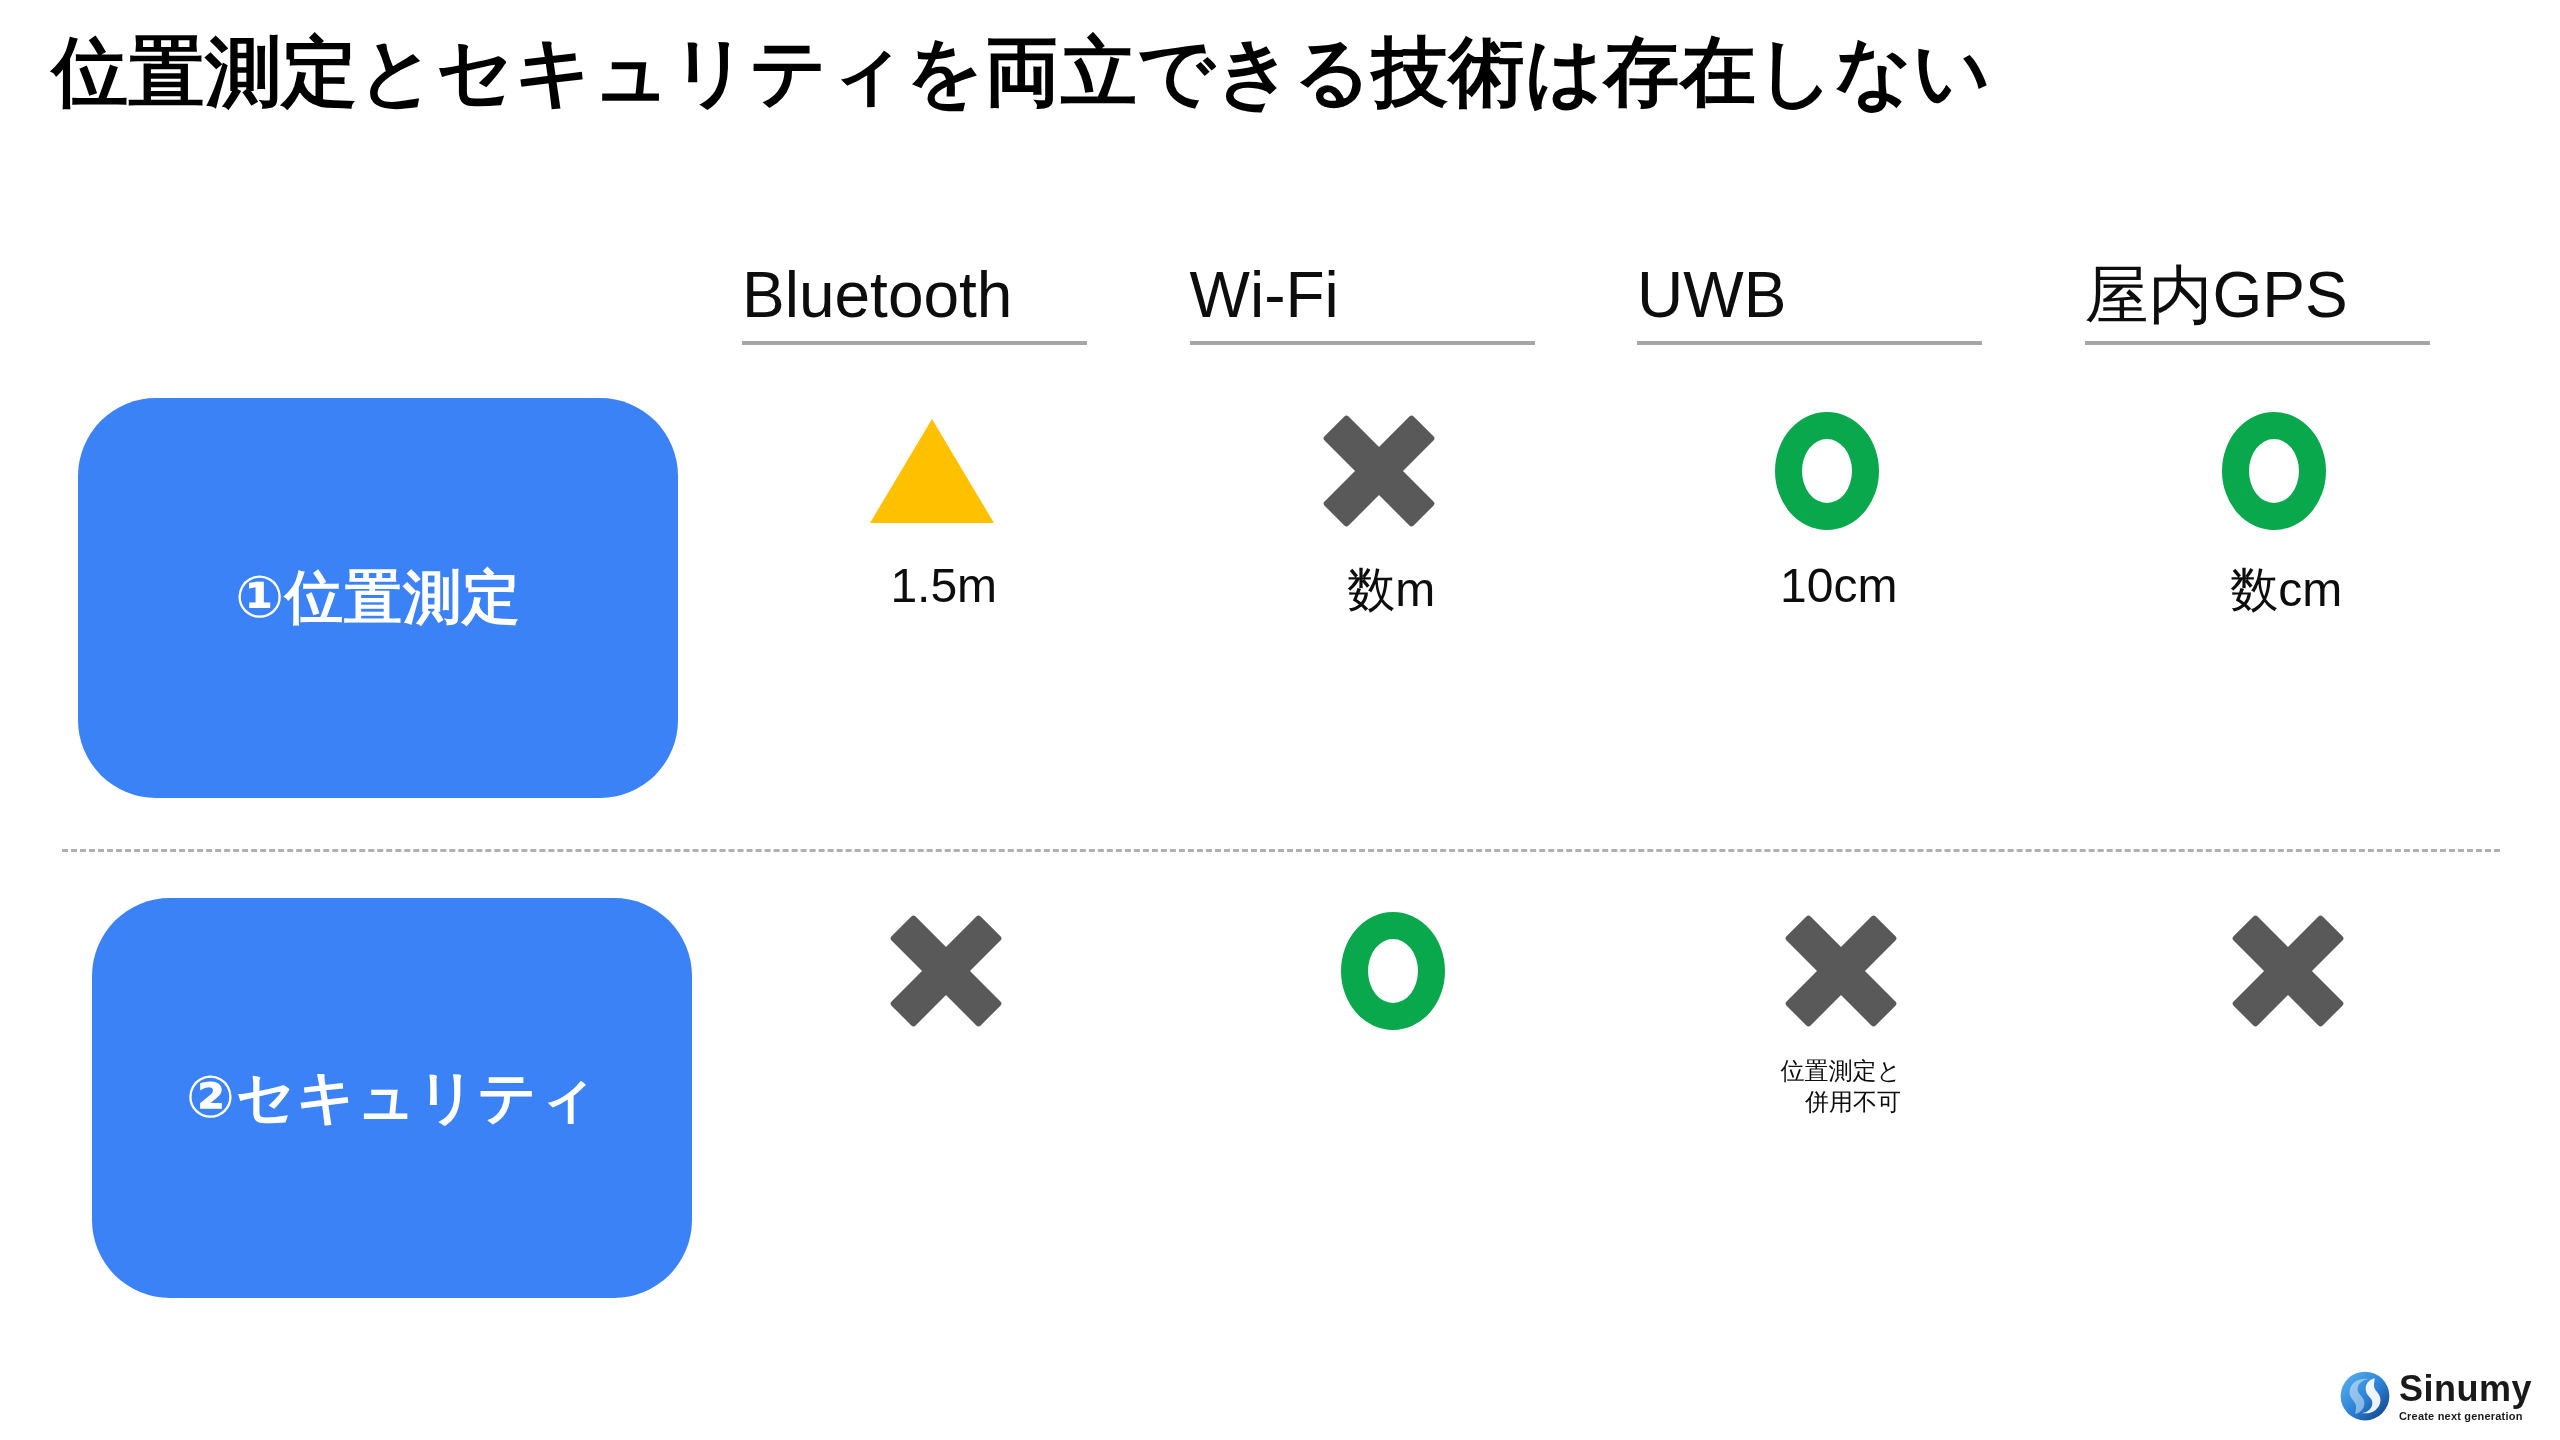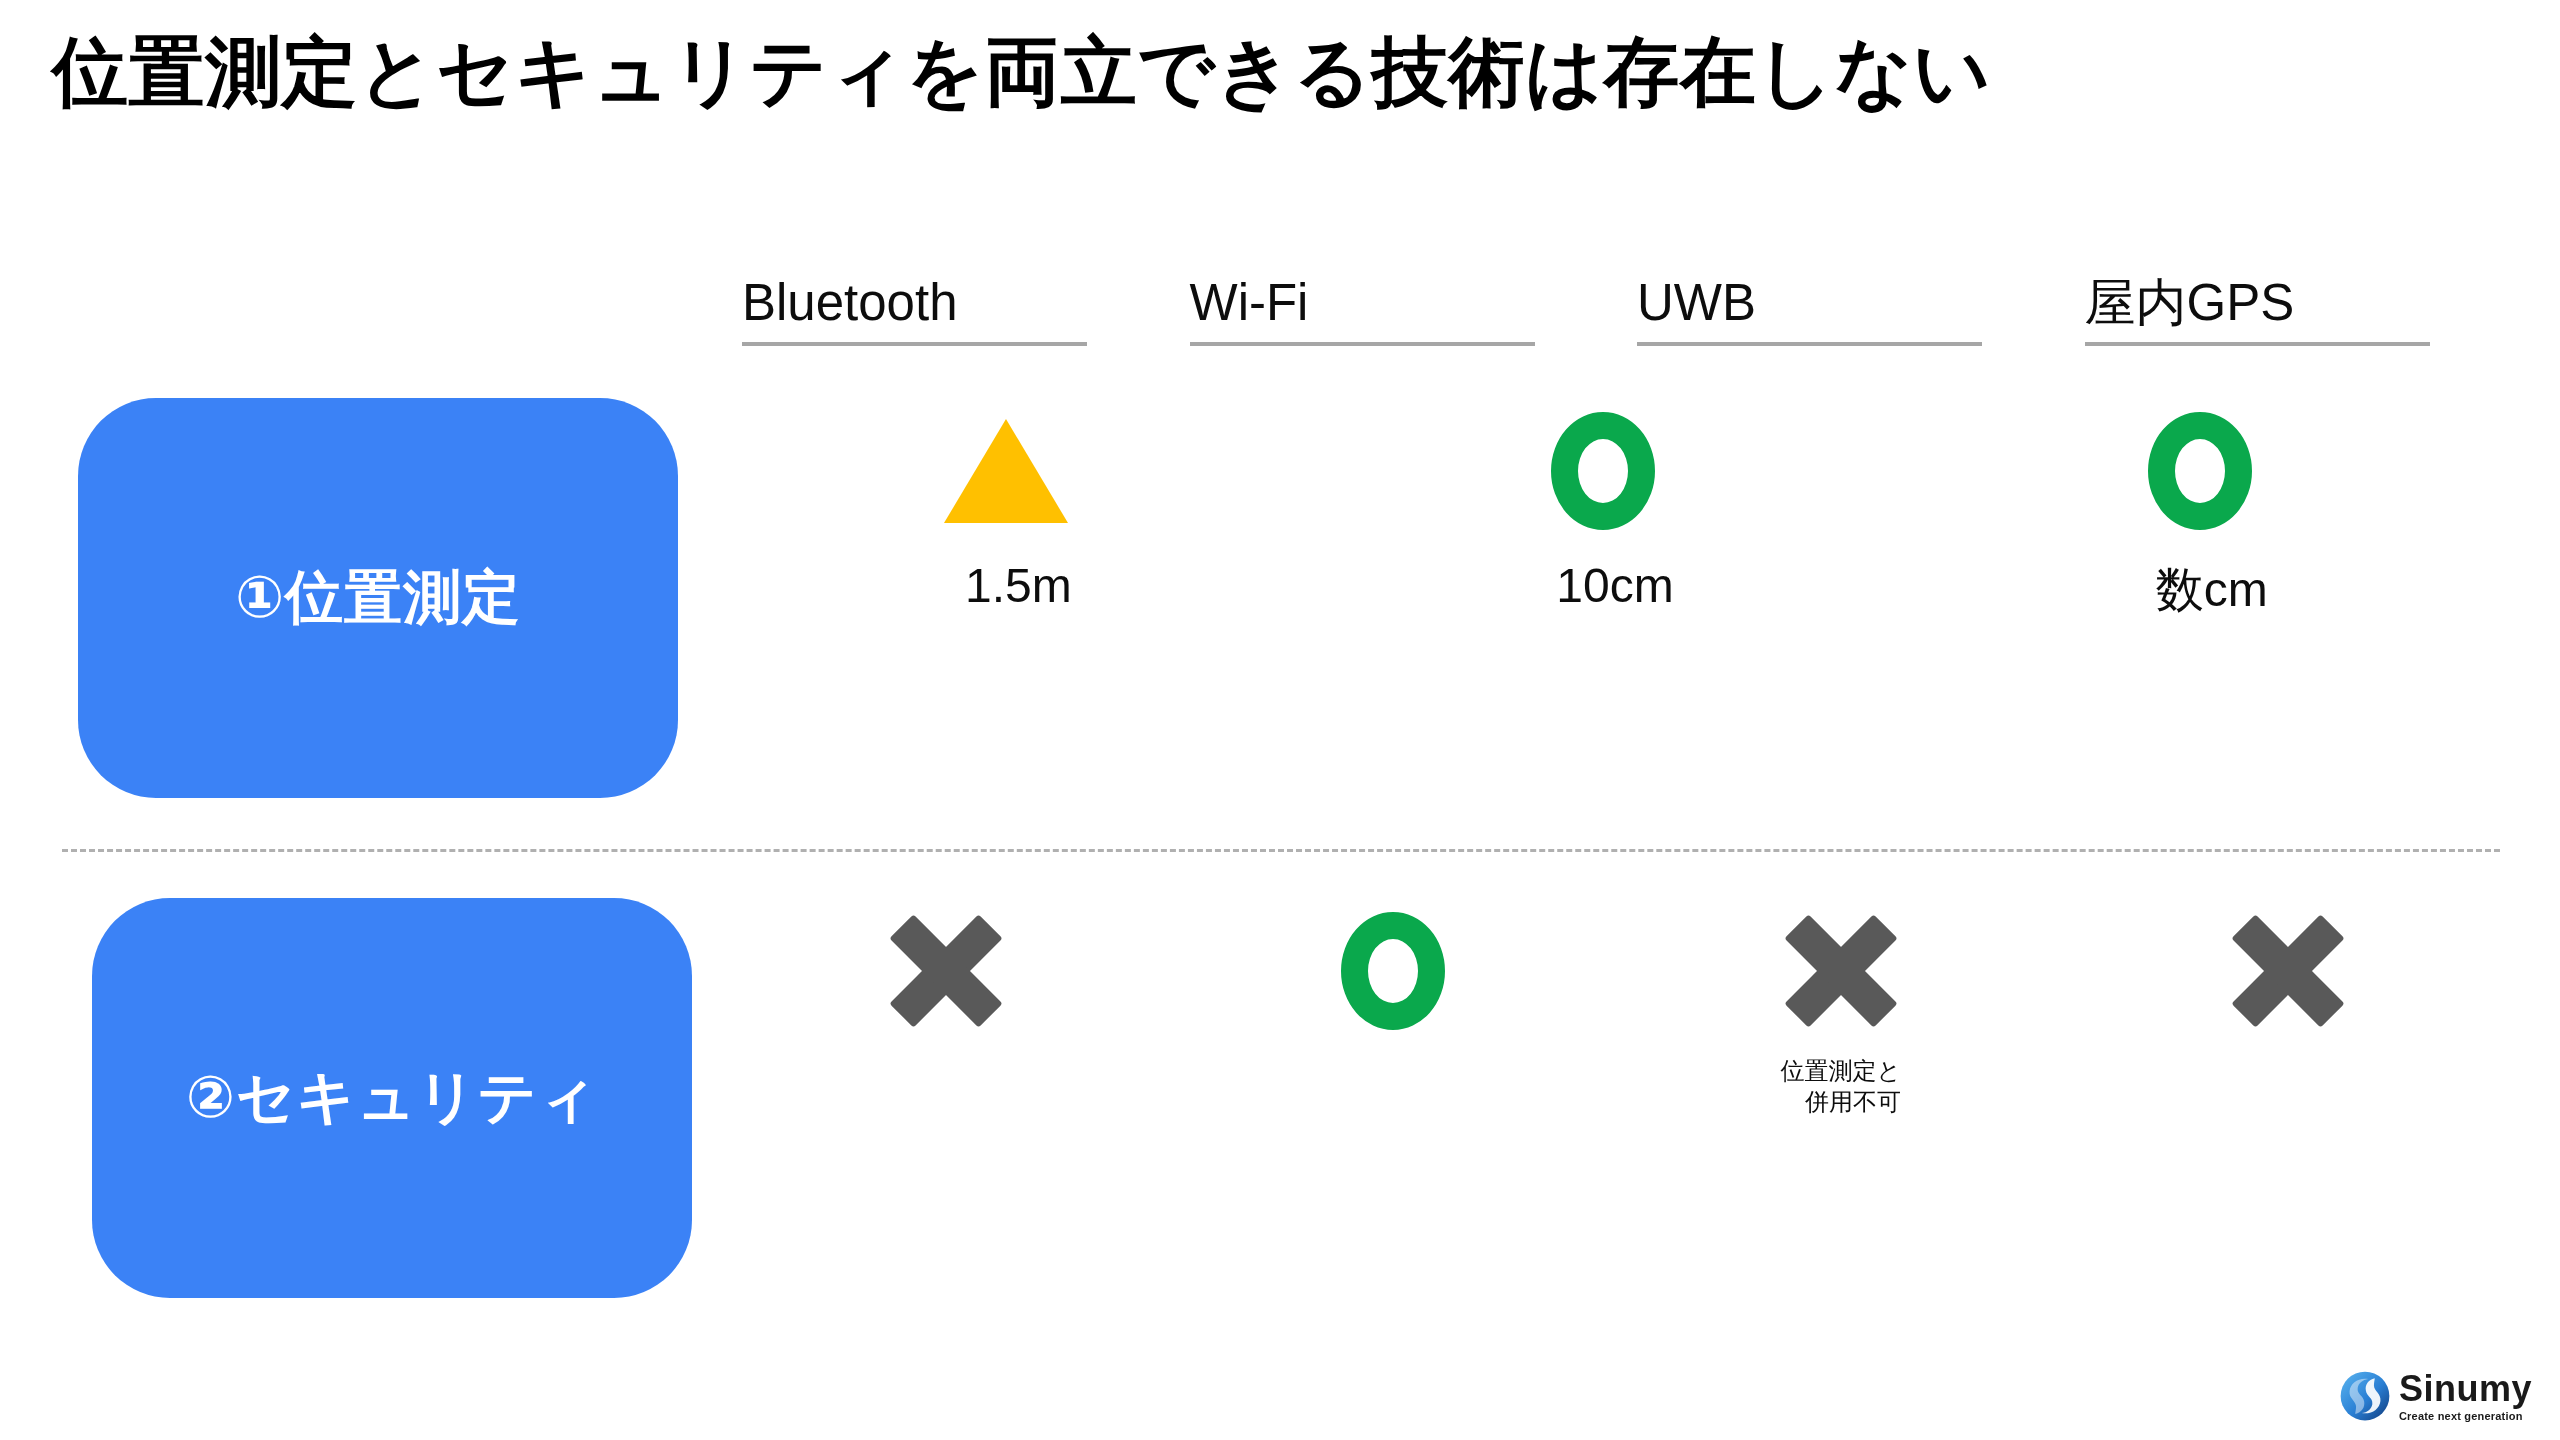--- a/index.html
+++ b/index.html
@@ -49,25 +49,24 @@
     display: flex;
   }
   .col-head {
     flex: 1 1 0;
     display: flex;
     flex-direction: column;
     align-items: flex-start;
     padding-left: 12px;
   }
   .col-head-label {
-    font-size: 51px;
+    font-size: 64px;
     line-height: 1.05;
     color: #0d0d0d;
     white-space: nowrap;
-    margin-top: 14px;
   }
   .col-head-rule {
     margin-top: 12px;
     width: 345px;
     height: 4px;
     background: #a6a6a6;
   }
 
   
   .row {
@@ -249,20 +248,26 @@
     </div>
     <div class="cells">
 
       <div class="cell">
         <div class="cell-mark">
           <div class="mark-triangle"></div>
         </div>
         <div class="cell-value">1.5m</div>
       </div>
 
+      <div class="cell">
+        <div class="cell-mark">
+          <div class="mark-cross"></div>
+        </div>
+        <div class="cell-value">数m</div>
+      </div>
 
       <div class="cell">
         <div class="cell-mark">
           <div class="mark-circle"></div>
         </div>
         <div class="cell-value">10cm</div>
       </div>
 
       <div class="cell">
         <div class="cell-mark">

